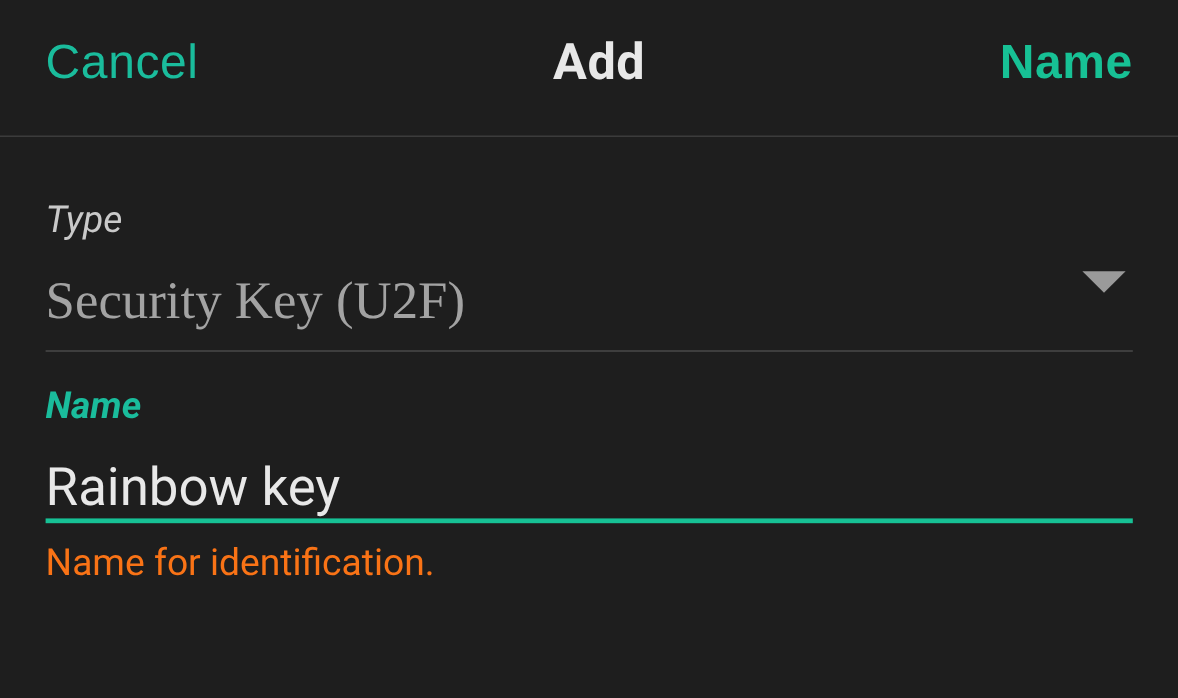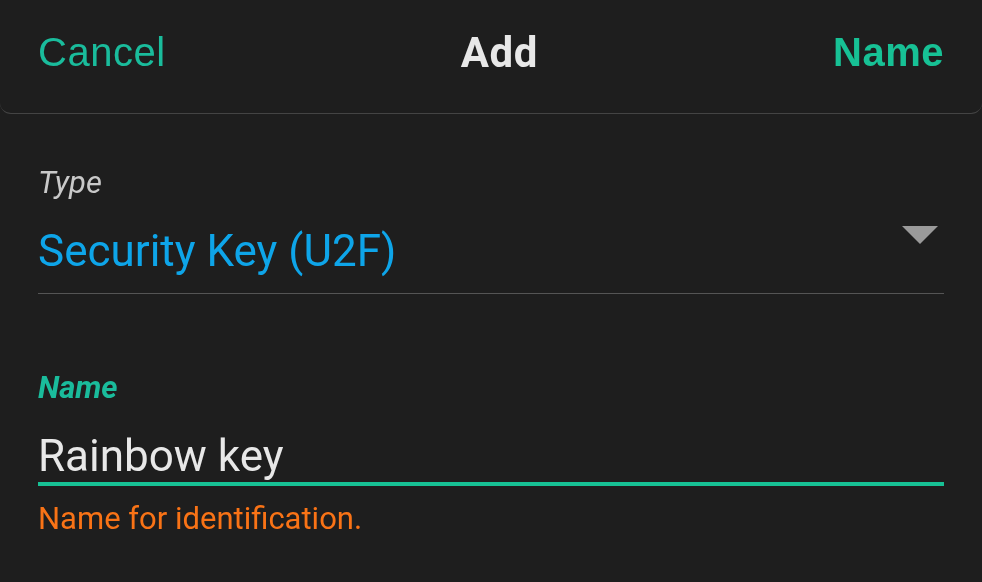--- a/index.html
+++ b/index.html
@@ -13,21 +13,20 @@
       background: #1e1e1e;
       font-family: Roboto, -apple-system, BlinkMacSystemFont, "Segoe UI", Arial, sans-serif;
       overflow: hidden;
     }
     .header {
       display: flex;
       justify-content: space-between;
       align-items: center;
       padding: 28px 38px 36px 38px;
       border-bottom: 1px solid #444;
-      border-radius: 11px;
     }
     .header-btn {
       font-size: 40px;
       font-weight: 400;
       color: #1abc9c;
       background: none;
       border: none;
       cursor: pointer;
       letter-spacing: 0.5px;
     }
@@ -39,21 +38,21 @@
       font-size: 42px;
       font-weight: 700;
       color: #e8e8e8;
       letter-spacing: 0.5px;
       text-align: right;
     }
     .content {
       padding: 50px 38px 0 38px;
     }
     .field-group {
-      margin-bottom: 75px;
+      margin-bottom: 26px;
     }
     .field-label {
       font-size: 31px;
       font-style: italic;
       color: #c9c9c9;
       display: block;
       margin-bottom: 24px;
     }
     .field-label.active {
       color: #1abc9c;
@@ -61,22 +60,23 @@
     }
     .dropdown-row {
       display: flex;
       align-items: center;
       justify-content: space-between;
       border-bottom: 1px solid #555;
       padding-bottom: 16px;
     }
     .dropdown-value {
       font-size: 44px;
-      color: #0ea5e9;
+      color: #a3a3a3;
       font-weight: 400;
+      font-family: Liberation Serif, serif;
     }
     .chevron-down {
       width: 0;
       height: 0;
       border-left: 18px solid transparent;
       border-right: 18px solid transparent;
       border-top: 18px solid #9a9a9a;
       margin-right: 6px;
       margin-top: -32px;
     }

